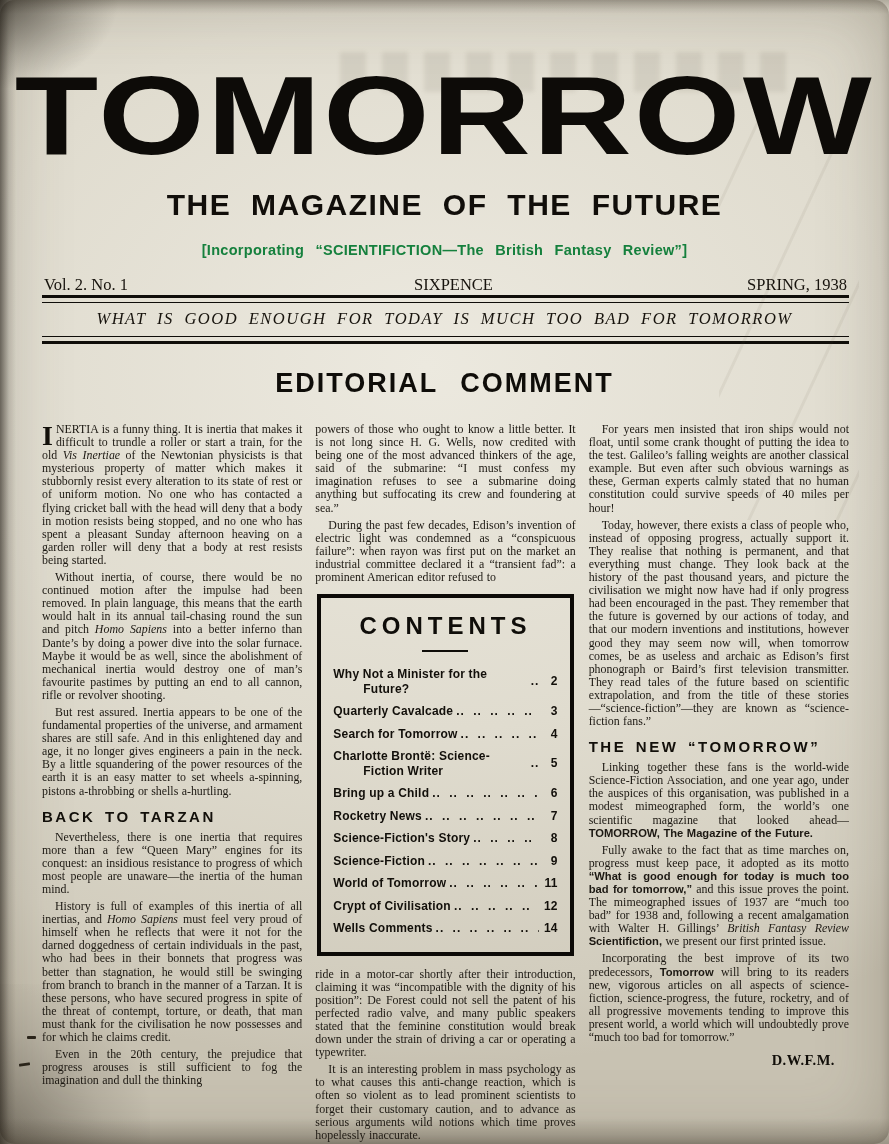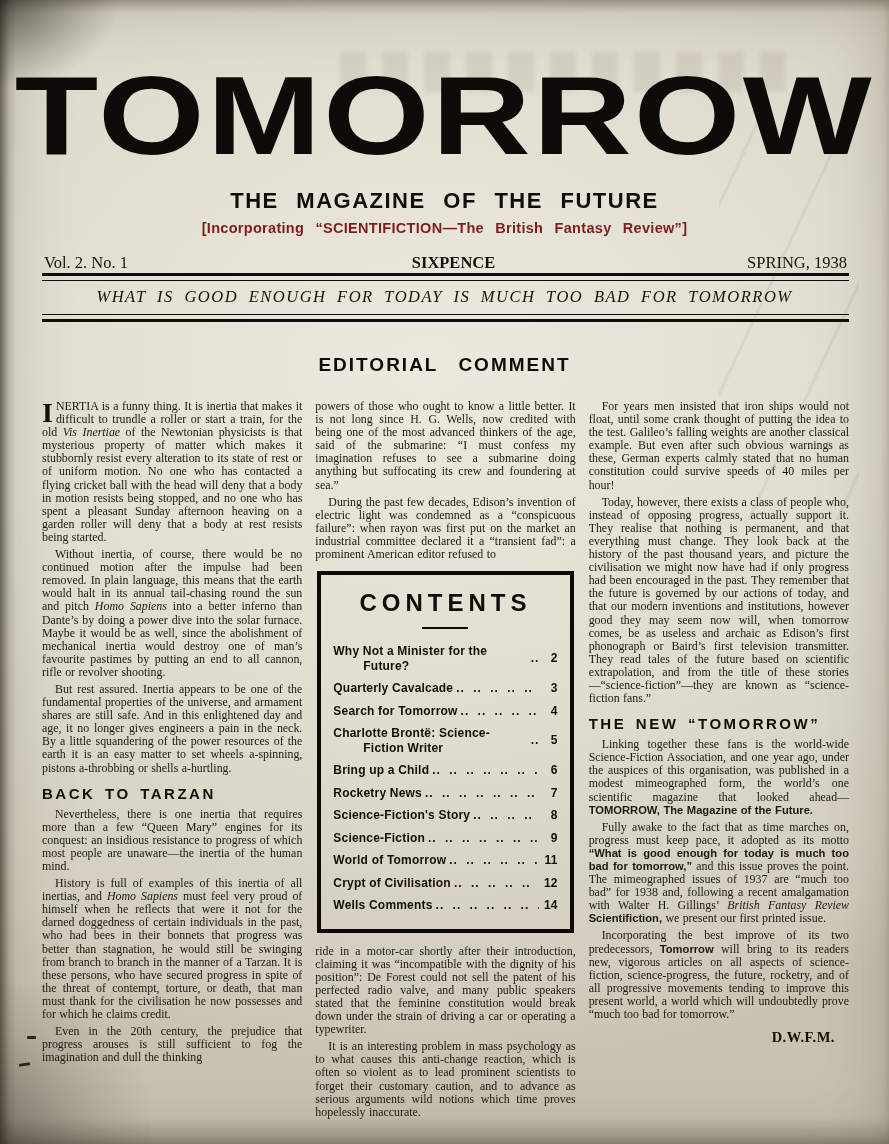--- a/index.html
+++ b/index.html
@@ -3,21 +3,21 @@
 <meta charset="utf-8">
 <style>
   html,body{margin:0;padding:0;}
   body{
     width:889px;height:1144px;overflow:hidden;position:relative;
     font-family:"Liberation Serif",serif;color:#1c1812;
     background:
       radial-gradient(ellipse 900px 700px at 48% 32%, #ece9df 0%, #e0dccf 52%, #d2cdbe 88%, #c8c2b2 100%);
   }
   .page{position:relative;width:889px;height:1144px;
-    box-shadow:inset 0 0 70px rgba(70,58,40,.28), inset 0 0 10px rgba(45,38,26,.22);}
+    box-shadow:inset 0 0 70px rgba(70,58,40,.28), inset 0 0 10px rgba(45,38,26,.22);border-radius:15px;}
 
   
   .stain{position:absolute;pointer-events:none;}
   .edge-left{left:0;top:0;width:16px;height:1144px;
     background:linear-gradient(to right, rgba(25,20,14,.50), rgba(25,20,14,.12) 55%, transparent);}
   .corner-tl{left:0;top:0;width:120px;height:90px;
     background:radial-gradient(ellipse at 0% 0%, rgba(20,16,10,.55), rgba(20,16,10,.18) 45%, transparent 70%);}
   .corner-bl{left:0;bottom:0;width:150px;height:160px;
     background:radial-gradient(ellipse at 0% 100%, rgba(30,24,16,.40), rgba(30,24,16,.10) 50%, transparent 75%);}
   .edge-bottom{left:0;bottom:0;width:889px;height:26px;
@@ -31,38 +31,38 @@
   .mark{position:absolute;background:#2a241a;border-radius:1px;}
   .mark1{left:27px;top:1036px;width:9px;height:3px;}
   .mark2{left:19px;top:1063px;width:11px;height:3px;transform:rotate(-8deg);}
 
   
   .masthead{position:relative;text-align:center;padding-top:60px;}
   .mast-title{
     font-family:"Liberation Sans",sans-serif;font-weight:bold;font-size:112px;line-height:1;
     letter-spacing:2px;color:#0d0b08;transform:scaleX(1.22);transform-origin:50% 50%;
     white-space:nowrap;margin:0 auto;}
-  .mast-sub{font-family:"Liberation Sans",sans-serif;font-weight:bold;font-size:22px;
+  .mast-sub{font-family:"Liberation Sans",sans-serif;font-weight:bold;font-size:30px;
     letter-spacing:1.5px;word-spacing:10px;color:#110e0a;margin-top:16px;}
   .mast-inc{font-family:"Liberation Sans",sans-serif;font-weight:bold;font-size:14.5px;
-    word-spacing:7px;letter-spacing:.3px;color:#7f1d1d;margin-top:6px;}
+    word-spacing:7px;letter-spacing:.3px;color:#15803d;margin-top:20px;}
   .info-row{display:flex;justify-content:space-between;align-items:baseline;
     margin:17px 42px 0 44px;font-size:16.5px;color:#17130d;}
-  .info-row .mid{position:absolute;left:16px;right:0;text-align:center;font-weight:bold;}
+  .info-row .mid{position:absolute;left:16px;right:0;text-align:center;}
   .info-row{position:relative;gap:21px;}
   .rule{margin-left:42px;margin-right:40px;background:#0f0d09;}
   .rule.thick{height:3px;}
   .rule.thin{height:1px;}
   .motto-wrap{margin-top:0;}
   .motto{text-align:center;font-style:italic;font-size:16.5px;letter-spacing:1.5px;
     word-spacing:5px;color:#17130d;padding:6px 0 7px;}
   .gap2{height:4px;}
 
   .article-title{text-align:center;font-family:"Liberation Sans",sans-serif;font-weight:bold;
-    font-size:19px;letter-spacing:2px;word-spacing:13px;color:#0f0d09;margin-top:32px;}
+    font-size:27px;letter-spacing:2px;word-spacing:13px;color:#0f0d09;margin-top:24px;}
 
   
   .columns{display:flex;gap:13px;margin:24px 40px 0 42px;height:740px;overflow:hidden;}
   .col{flex:1 1 0;min-width:0;}
   .col p{margin:0 0 4px;text-align:justify;text-indent:13px;
     font-size:11.9px;line-height:13.1px;word-spacing:.4px;}
   .col p.noindent{text-indent:0;}
   .seg-i{font-style:italic;}
   .seg-b{font-family:"Liberation Sans",sans-serif;font-weight:bold;font-size:11.2px;}
   .col h2{font-family:"Liberation Sans",sans-serif;font-weight:bold;font-size:15px;

